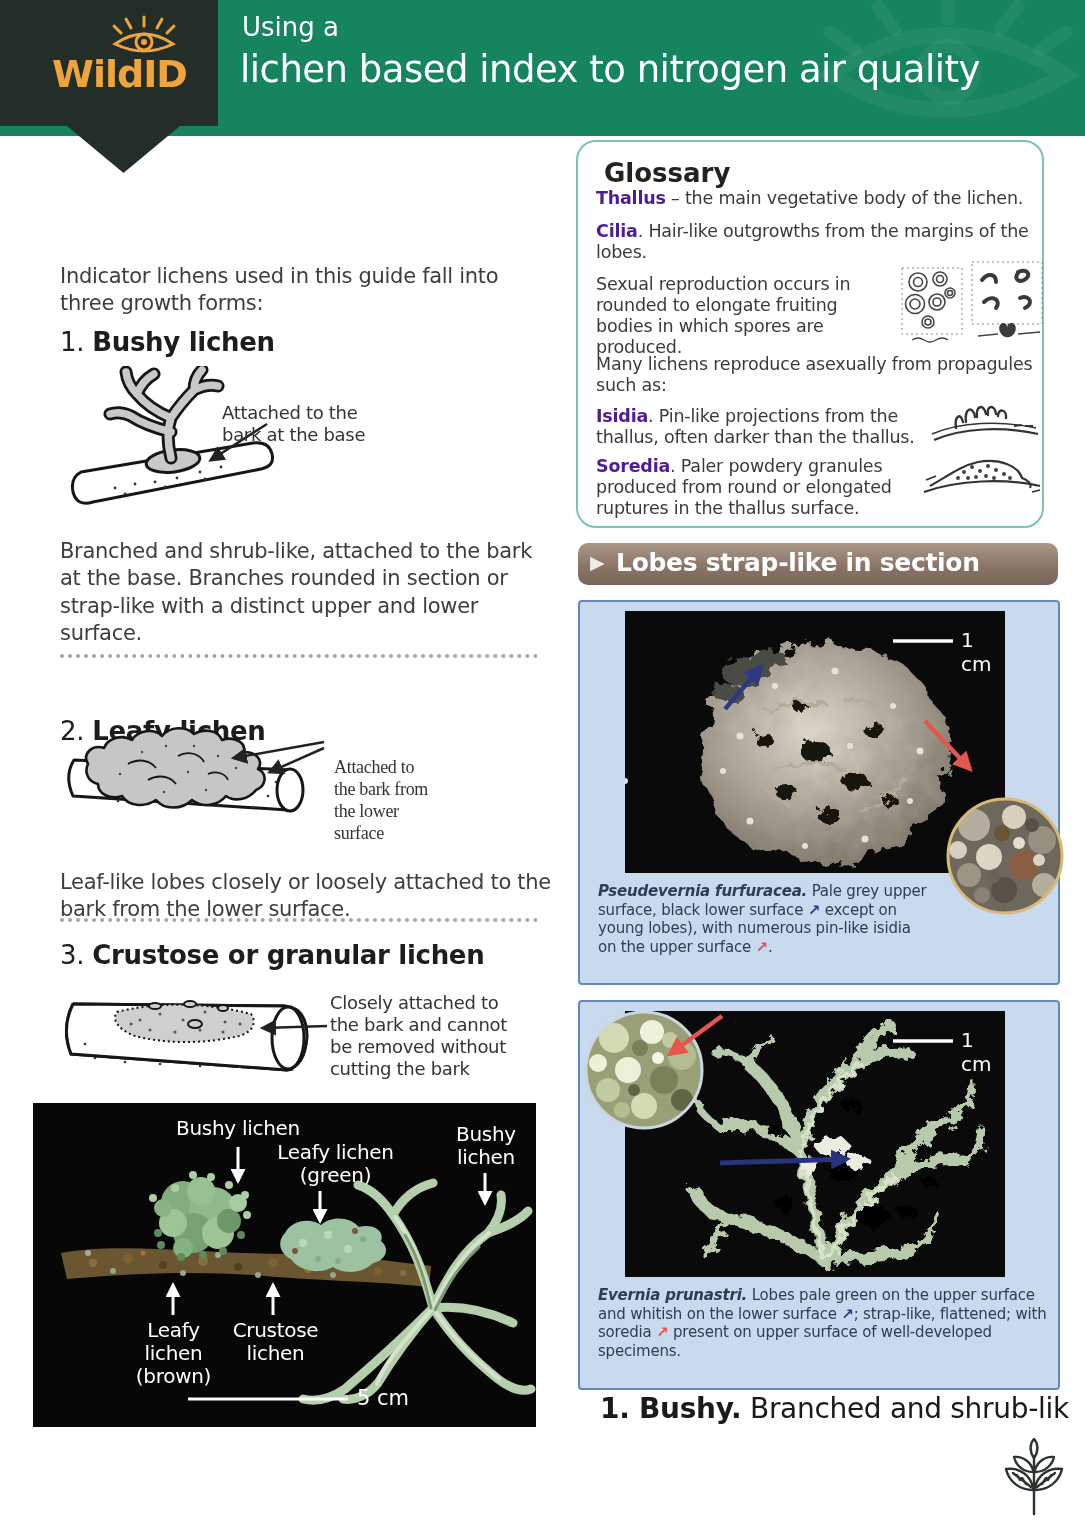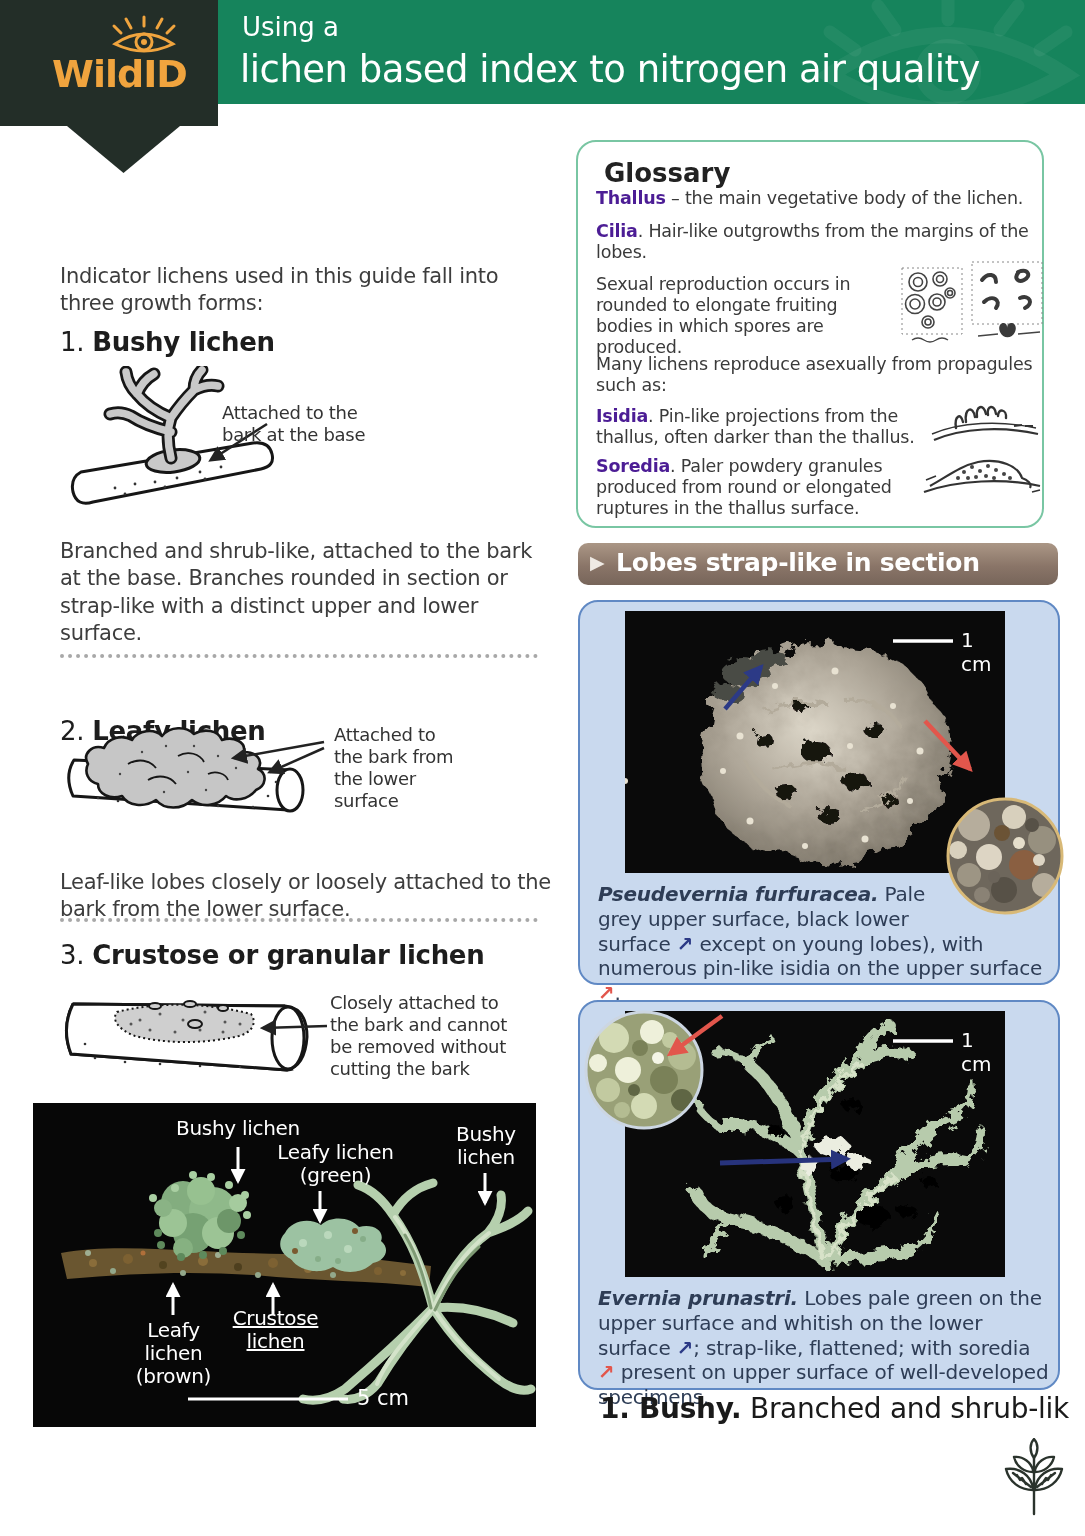--- a/index.html
+++ b/index.html
@@ -1,21 +1,21 @@
 <!DOCTYPE html>
 <html><head>
 <meta charset="utf-8">
 <style>
   html,body{margin:0;padding:0;}
   body{font-family:"DejaVu Sans","Liberation Sans",sans-serif;background:#fff;}
   #page{position:relative;width:1085px;height:1536px;background:#fff;overflow:hidden;}
   .abs{position:absolute;}
 
   
-  .banner{position:absolute;left:0;top:0;width:1085px;height:104px;background:#16845C;overflow:hidden;}
+  .banner{position:absolute;left:0;top:0;width:1085px;height:136px;background:#16845C;overflow:hidden;}
   .banner-l1{position:absolute;left:242px;top:12px;font-size:26px;color:#fff;}
   .banner-l2{position:absolute;left:240px;top:48px;font-size:37px;color:#fff;letter-spacing:-0.5px;}
   .logo-block{position:absolute;left:0;top:0;width:218px;height:126px;background:#232E28;}
   .logo-tail{position:absolute;left:67px;top:126px;width:113px;height:47px;background:#232E28;
              clip-path:polygon(0 0,100% 0,50% 100%);}
   .logo-text{position:absolute;left:52px;top:52px;font-size:38px;font-weight:bold;color:#F0A43E;letter-spacing:-1px;}
 
   
   .pill{position:absolute;left:58px;top:188px;width:480px;height:45px;border-radius:12px;
         border:2px solid #84B79C;background:linear-gradient(#f5fbf8 0%,#dcEFe4 45%,#bcdccb 100%);
@@ -40,23 +40,23 @@
   .gentry{position:absolute;margin:0;font-size:17.5px;line-height:1.2;color:#3A3A3A;letter-spacing:-0.2px;}
   .gentry b{color:#4c1d95;}
 
   
   .sbar{position:absolute;left:578px;top:543px;width:480px;height:42px;border-radius:10px;
         background:linear-gradient(#AB9786,#8A7568 55%,#77655A);box-sizing:border-box;}
   .sbar .tri{position:absolute;left:12px;top:8px;font-size:19px;color:#EFEAE4;}
   .sbar .lbl{position:absolute;left:38px;top:5px;font-size:25px;font-weight:bold;color:#fff;letter-spacing:-0.3px;}
 
   
-  .card{position:absolute;width:482px;background:#C9D9EE;border:2px solid #6089C4;border-radius:20px;box-sizing:border-box;padding-left:48px;}
+  .card{position:absolute;width:482px;background:#C9D9EE;border:2px solid #6089C4;border-radius:4px;box-sizing:border-box;padding-left:48px;}
   .cphoto{position:absolute;left:45px;top:9px;width:380px;background:#0a0a0a;}
-  .caption{position:absolute;left:18px;margin:0;font-size:20px;line-height:1.24;color:#2E3D56;letter-spacing:-0.2px;}
+  .caption{position:absolute;left:18px;margin:0;font-size:15px;line-height:1.24;color:#2E3D56;letter-spacing:-0.2px;}
   .caption .species{font-weight:bold;font-style:italic;}
   .arw{font-weight:bold;}
   .arw.blue{color:#2C3A86;}
   .arw.red{color:#E2564C;}
   .spacer{float:right;width:118px;height:44px;}
   .inset{position:absolute;border-radius:50%;}
   .cscale{position:absolute;color:#fff;font-size:20px;}
 
   
   .bottom-h{position:absolute;left:600px;top:1392px;font-size:28px;color:#1A1A1A;white-space:nowrap;letter-spacing:-0.3px;}
@@ -188,21 +188,21 @@
         <circle cx="136" cy="30" r="1.2"></circle>
         <circle cx="160" cy="40" r="1.2"></circle>
         <circle cx="178" cy="52" r="1.2"></circle>
         <circle cx="130" cy="56" r="1.2"></circle>
         <circle cx="106" cy="76" r="1.2"></circle>
         <circle cx="148" cy="74" r="1.2"></circle>
       </g>
     <path d="M266,26 L176,42" stroke="#222" stroke-width="2.5" fill="none" marker-end="url(#ahD)"></path>
     <path d="M266,32 L212,56" stroke="#222" stroke-width="2.5" fill="none" marker-end="url(#ahD)"></path>
   </svg>
-  <div class="annot" style="left:334px;top:724px;width:150px;">Attached to
+  <div class="annot" style="left:334px;top:757px;width:150px;font-family:Liberation Serif, serif;">Attached to
 the bark from
 the lower
 surface</div>
   <p class="body-p" style="left:60px;top:848px;width:494px;">Leaf-like lobes closely or loosely attached to the bark from the lower surface.</p>
 
   <div class="dots" style="left:60px;top:918px;"></div>
 
   <div class="h3" style="left:60px;top:940px;">
     <span class="num">3.</span>
     <b>Crustose or granular lichen</b>
@@ -347,21 +347,21 @@
       </g>
     </svg>
     <div class="plabel" style="left:120px;top:14px;width:170px;">Bushy lichen</div>
     <div class="plabel" style="left:235px;top:38px;width:135px;">Leafy lichen
 (green)</div>
     <div class="plabel" style="left:408px;top:20px;width:90px;">Bushy
 lichen</div>
     <div class="plabel" style="left:78px;top:216px;width:125px;">Leafy
 lichen
 (brown)</div>
-    <div class="plabel" style="left:180px;top:204px;width:125px;text-decoration:underline;">Crustose
+    <div class="plabel" style="left:180px;top:216px;width:125px;">Crustose
 lichen</div>
     <div class="pscale" style="left:324px;top:283px;">5 cm</div>
   </div>
 
   <div class="gloss">
     <h2>Glossary</h2>
     <p class="gentry" style="left:18px;top:46px;width:442px;"><b>Thallus</b><span> – the main vegetative body of the lichen.</span></p>
     <p class="gentry" style="left:18px;top:79px;width:442px;"><b>Cilia</b><span>. Hair-like outgrowths from the margins of the lobes.</span></p>
     <p class="gentry" style="left:18px;top:132px;width:300px;"><b></b><span>Sexual reproduction occurs in rounded to elongate fruiting bodies in which spores are produced.</span></p>
     <p class="gentry" style="left:18px;top:212px;width:450px;"><b></b><span>Many lichens reproduce asexually from propagules such as:</span></p>

